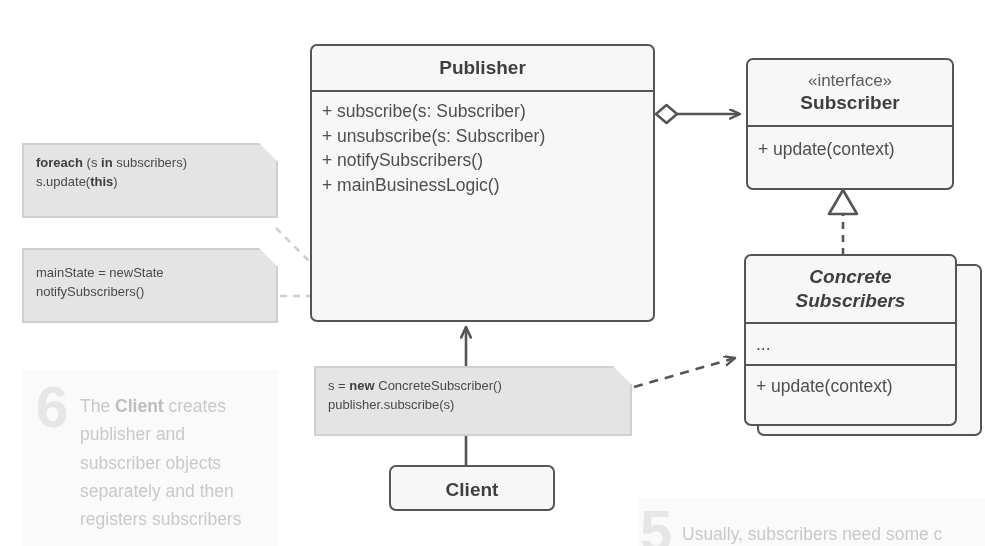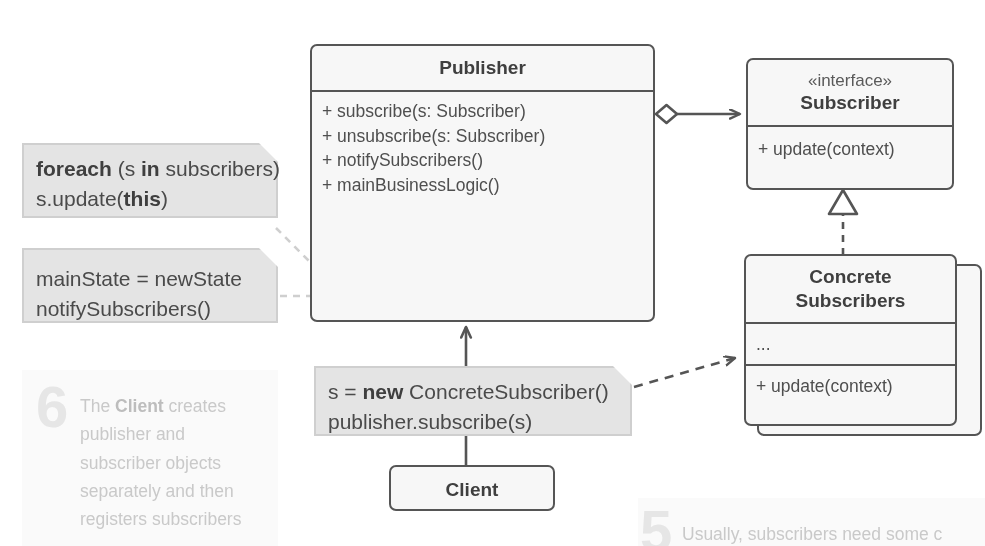--- a/index.html
+++ b/index.html
@@ -78,21 +78,21 @@
     border: 2.5px solid #555555;
     border-radius: 7px;
   }
 
   
   .note {
     position: absolute;
     box-sizing: border-box;
     background: #e4e4e4;
     border: 2px solid #cfcfcf;
-    font-size: 21px;
+    font-size: 13px;
     line-height: 1.45;
     color: #4a4a4a;
     padding: 9px 12px 10px 12px;
   }
   .note .fold {
     position: absolute;
     top: -2px;
     right: -2px;
     width: 0;
     height: 0;
@@ -172,21 +172,21 @@
     <div class="sect title-sect">
       <span class="stereotype">«interface»</span>
       <span>Subscriber</span>
     </div>
     <div class="sect member-sect" style="padding-top:10px; padding-bottom:10px;">
       <div>+ update(context)</div>
     </div>
   </div>
 
   <div class="umlbox" style="left:744px; top:254px; width:213px; height:172px;">
-    <div class="sect title-sect" style="padding:9px 16px;">
+    <div class="sect title-sect" style="padding:9px 16px;font-style:italic;">
       <div>Concrete</div>
       <div>Subscribers</div>
     </div>
     <div class="sect member-sect" style="padding-top:8px; padding-bottom:8px;">
       <div>...</div>
     </div>
     <div class="sect member-sect" style="padding-top:8px; padding-bottom:8px;">
       <div>+ update(context)</div>
     </div>
   </div>

